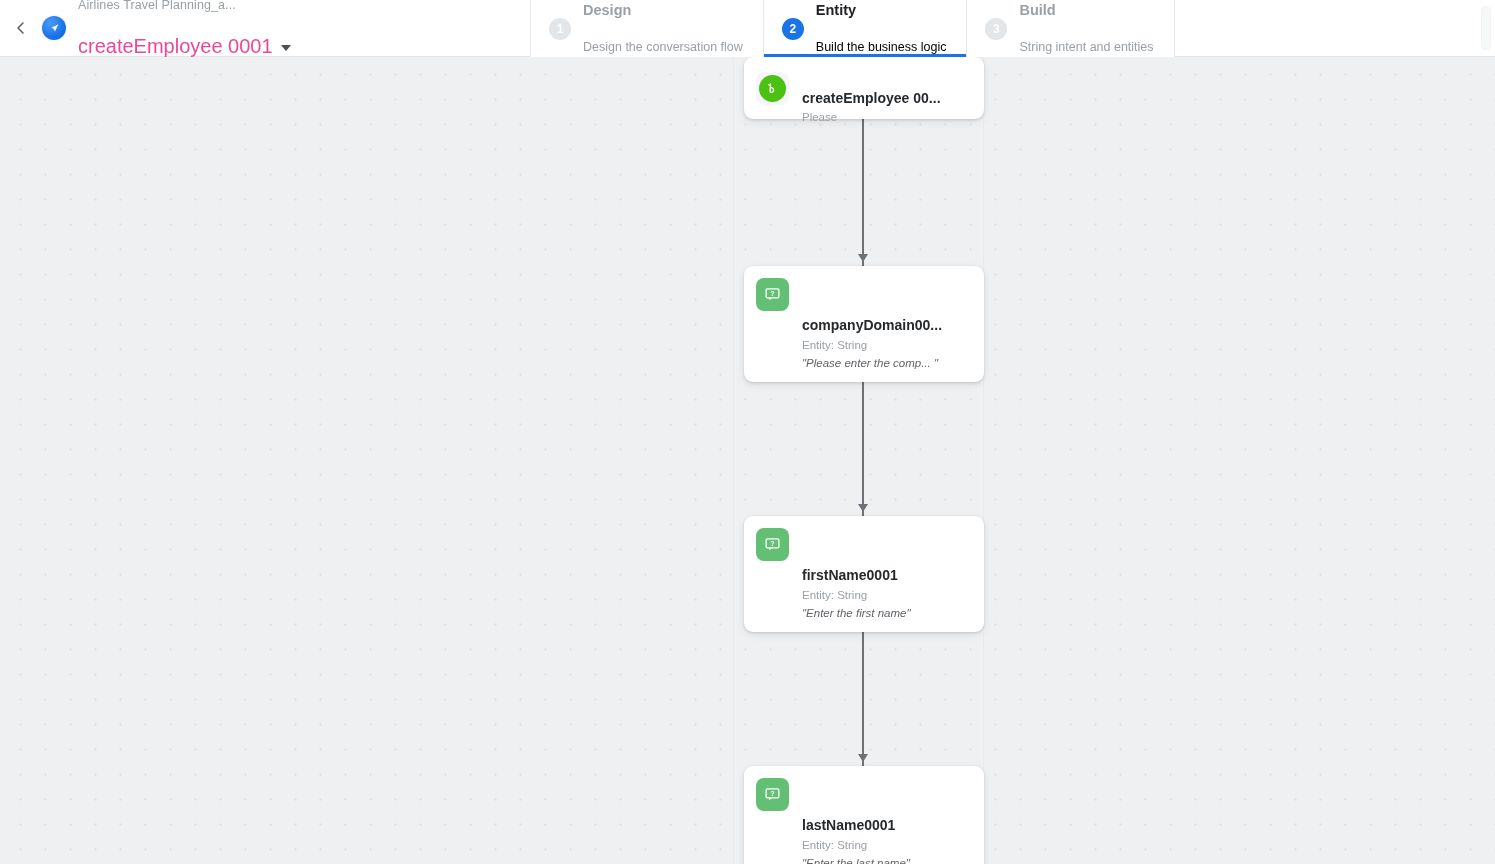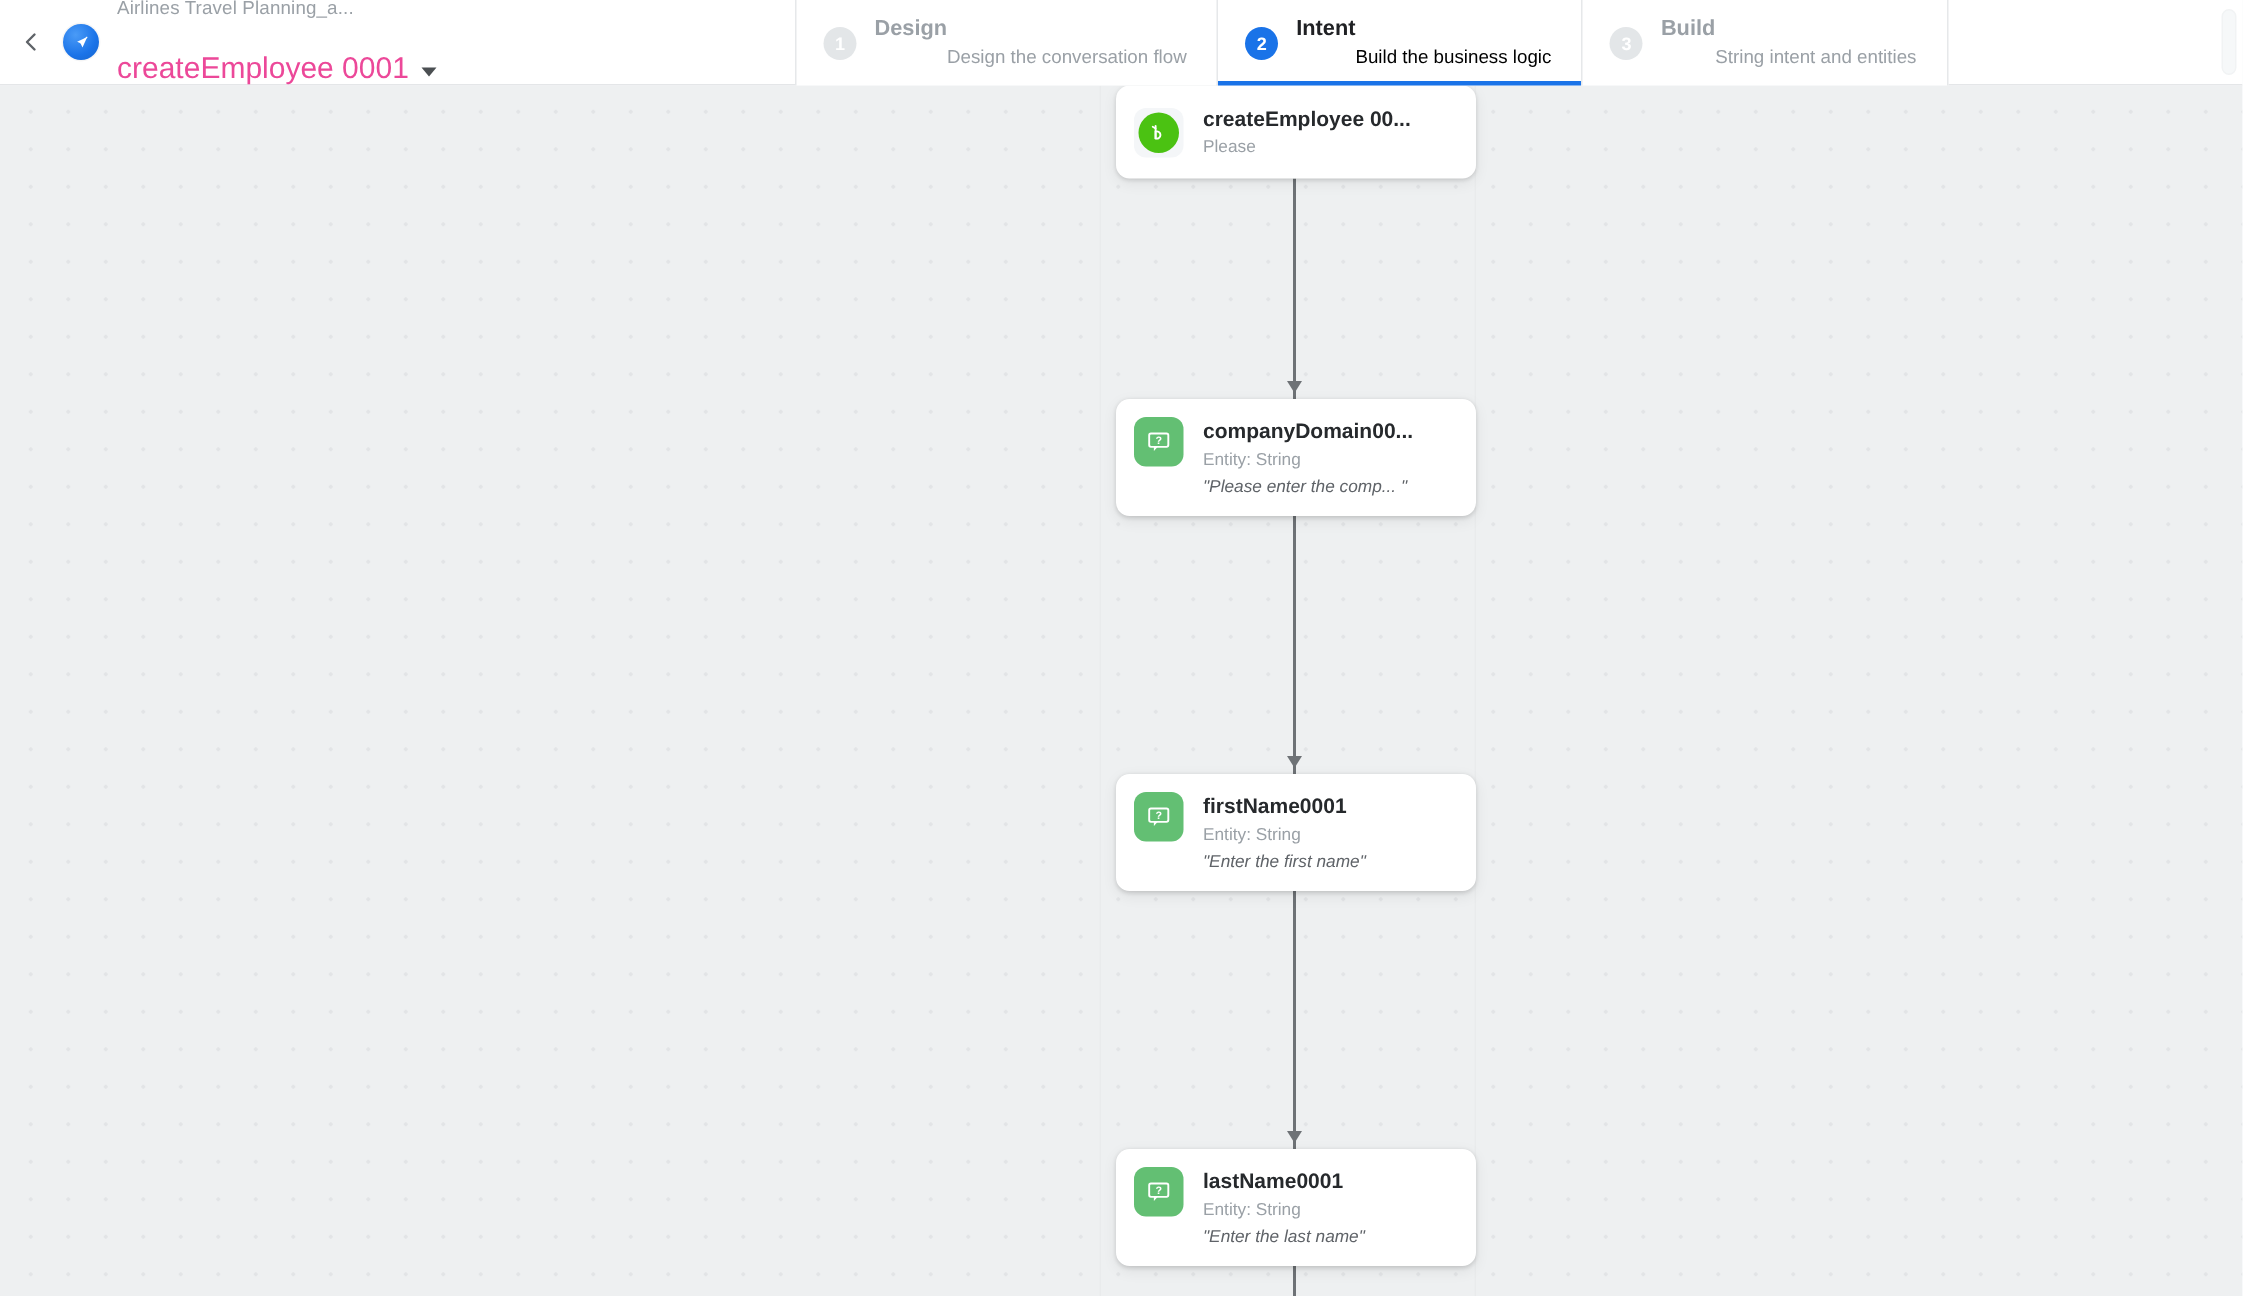--- a/index.html
+++ b/index.html
@@ -135,21 +135,21 @@
     font-size: 12px;
     font-weight: 700;
     display: flex;
     align-items: center;
     justify-content: center;
     margin-right: 12px;
     flex: 0 0 auto;
   }
   .step.active .step-badge { background: #1a73e8; }
 
-  .step-text { display: flex; flex-direction: row; line-height: 1.2; }
+  .step-text { display: flex; flex-direction: column; line-height: 1.2; }
   .step-title {
     font-size: 14.5px;
     font-weight: 700;
     color: #9aa0a6;
     white-space: nowrap;
   }
   .step.active .step-title { color: #202124; }
   .step-sub {
     font-size: 12.5px;
     color: #9aa0a6;
@@ -270,20 +270,21 @@
   .node-body { min-width: 0; flex: 1 1 auto; padding-top: 1px; }
 
   .node-title {
     font-size: 14px;
     font-weight: 700;
     color: #26292c;
     white-space: nowrap;
     overflow: hidden;
     text-overflow: ellipsis;
     line-height: 1.25;
+    margin-top: 38px;
   }
   .node-sub {
     font-size: 11.5px;
     color: #9aa0a6;
     margin-top: 3px;
     white-space: nowrap;
     line-height: 1.25;
   }
   .node-prompt {
     font-size: 11.5px;
@@ -337,21 +338,21 @@
         <div class="step-text">
           <div class="step-title">Design</div>
           <div class="step-sub">Design the conversation flow</div>
         </div>
         <div class="step-underline"></div>
       </div>
 
       <div class="step active">
         <div class="step-badge">2</div>
         <div class="step-text">
-          <div class="step-title">Intent</div>
+          <div class="step-title">Entity</div>
           <div class="step-sub">Build the business logic</div>
         </div>
         <div class="step-underline"></div>
       </div>
 
       <div class="step">
         <div class="step-badge">3</div>
         <div class="step-text">
           <div class="step-title">Build</div>
           <div class="step-sub">String intent and entities</div>

